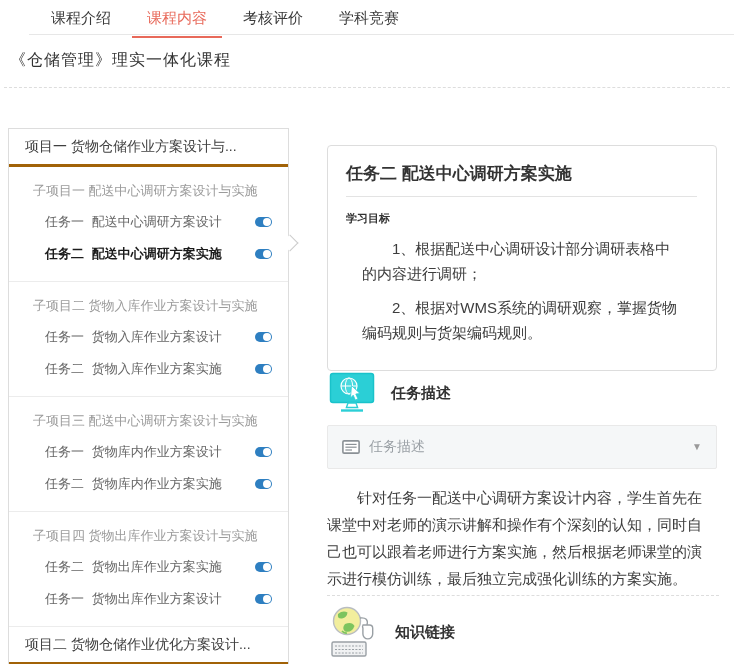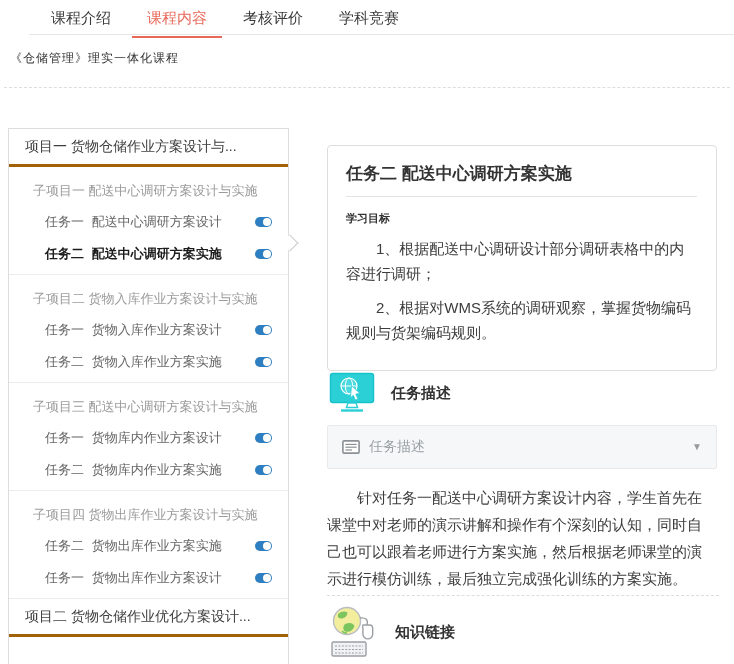--- a/index.html
+++ b/index.html
@@ -10,52 +10,52 @@
   
   .tabbar { position:absolute; top:0; left:0; right:0; height:35px;
             border-bottom:1px solid #e7e7e7; padding-left:20px;
             display:flex; gap:32px; align-items:flex-start;margin-left:29px; }
   .tab { font-size:15px; color:#3a3a3a; padding:9px 2px 9px; cursor:pointer; position:relative; }
   .tab.active { color:#e8695a; }
   .tab.active::after { content:""; position:absolute; left:-13px; right:-13px; bottom:-1px;
                        height:2px; background:#e8695a; }
 
   
-  .breadcrumb { position:absolute; top:50px; left:10px; font-size:12px; color:#333;
+  .breadcrumb { position:absolute; top:50px; left:10px; font-size:16px; color:#333;
                 letter-spacing:1px; }
   .dashed-divider-top { position:absolute; top:87px; left:4px; right:4px;
                         border-top:1px dashed #ddd; }
 
   
   .sidebar { position:absolute; left:8px; top:128px; width:281px; height:560px;
              border:1px solid #ddd; background:#fff; }
   .side-header { padding:9px 16px; font-size:14px; color:#404040;
                  border-bottom:3px solid #a16207; line-height:17px; cursor:pointer;
                  white-space:nowrap; overflow:hidden; }
-  .side-group { padding:8px 0 4px; border-bottom:1px solid #ececec; }
+  .side-group { padding:8px 0 11px; border-bottom:1px solid #ececec; }
   .sub-row { padding:7px 16px 6px 24px; font-size:13px; color:#9b9b9b; cursor:pointer;
              white-space:nowrap; overflow:hidden; }
   .task-row { position:relative; padding:7px 44px 7px 36px; font-size:13px; color:#666;
               cursor:pointer; white-space:nowrap;font-family:Liberation Mono, monospace; }
   .task-row.selected { color:#1c1c1c; font-weight:bold; }
   .toggle { position:absolute; right:16px; top:50%; margin-top:-5px; width:17px; height:10px;
             border-radius:5px; background:#2e7fc1; cursor:pointer; }
   .toggle::after { content:""; position:absolute; right:1px; top:1px; width:8px; height:8px;
                    border-radius:50%; background:#fff; }
   .selected-pointer { position:absolute; left:284px; top:237px; width:12px; height:12px;
                       background:#fff; border-top:1px solid #ccc; border-right:1px solid #ccc;
                       transform:rotate(45deg); z-index:5; }
 
   
   .main-box { position:absolute; left:327px; top:145px; width:390px;
               border:1px solid #ddd; border-radius:4px; padding:14px 18px 16px; background:#fff; }
   .main-title { font-size:17px; font-weight:bold; color:#333; padding:2px 0 11px; }
   .title-divider { border-bottom:1px solid #e3e3e3; margin:0 1px 14px 0; }
   .obj-heading { font-size:11px; font-weight:bold; color:#333; margin:2px 0 10px; }
-  .obj-para { font-size:15px; color:#3d3d3d; line-height:25px; text-indent:2em; margin:0 0 9px; }
+  .obj-para { font-size:15px; color:#3d3d3d; line-height:25px; text-indent:2em; margin:0 16px 9px; }
 
   .section-head { position:absolute; left:329px; display:flex; align-items:center; }
   .section-head.task { top:372px; }
   .section-head.knowledge { top:604px; }
   .section-head .label { font-size:15px; font-weight:bold; color:#333; margin-left:16px; }
   .icon-box { display:inline-flex; }
 
   .accordion { position:absolute; left:327px; top:425px; width:390px; height:44px;
                background:#f5f7f8; border:1px solid #e9e9e9; border-radius:2px;
                display:flex; align-items:center; padding:0 14px; cursor:pointer; }

